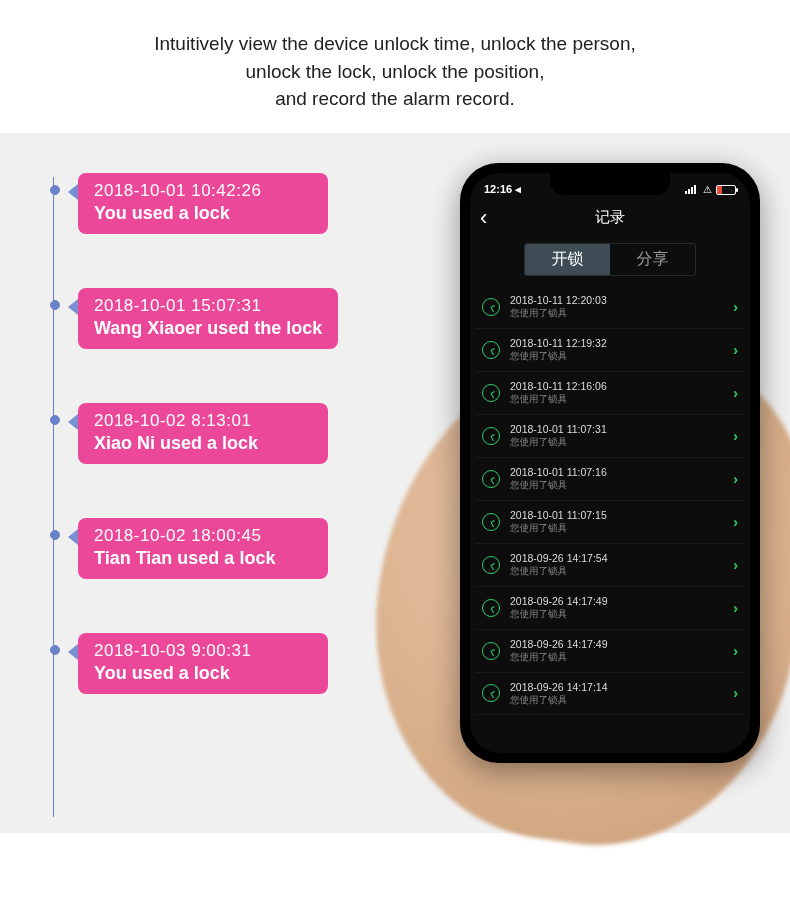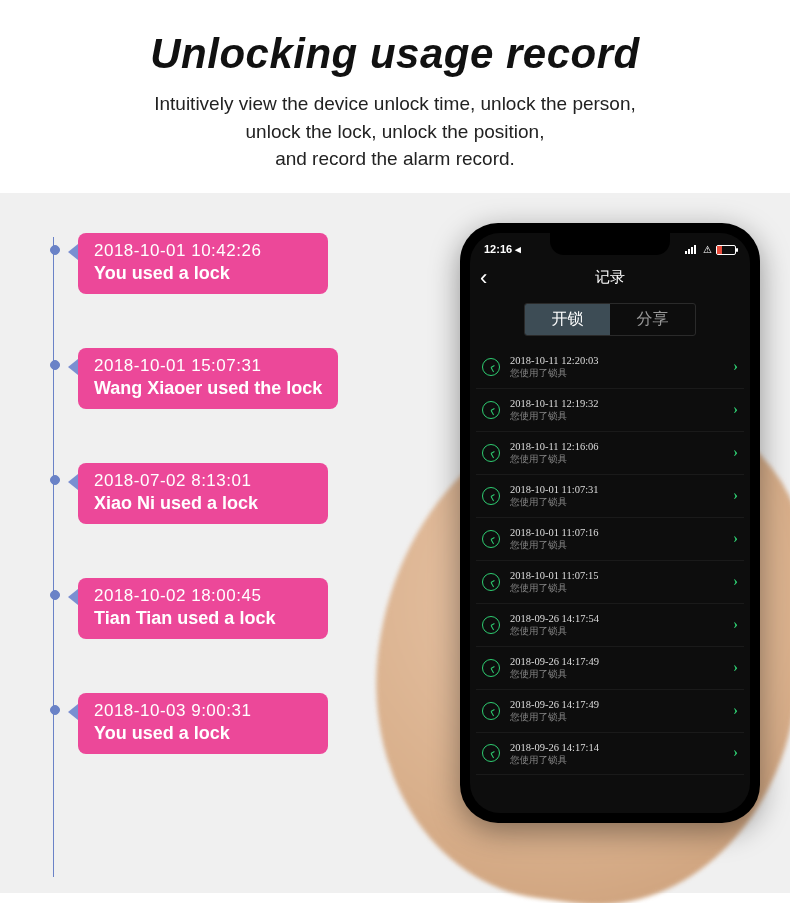--- a/index.html
+++ b/index.html
@@ -32,35 +32,34 @@
 .batt{width:18px;height:8px;border:1px solid #fff;border-radius:2px;position:relative;}
 .batt::after{content:"";position:absolute;right:-3px;top:2px;width:2px;height:4px;background:#fff;border-radius:1px;}
 .batt-fill{width:25%;height:100%;background:#e74c3c;}
 .titlebar{display:flex;align-items:center;justify-content:center;position:relative;height:34px;color:#fff;}
 .back{position:absolute;left:10px;font-size:22px;line-height:1;color:#fff;}
 .titlebar .t{font-size:15px;}
 .seg{display:flex;margin:8px auto 10px;width:170px;border:1px solid #2a2a2a;border-radius:3px;overflow:hidden;font-size:16px;}
 .seg div{flex:1;text-align:center;padding:5px 0;color:#999;}
 .seg .active{background:#3d4c55;color:#fff;}
 .list{padding:0 6px;}
-.row{display:flex;align-items:center;padding:8px 6px;border-bottom:1px solid #1a1a1a;font-family:Liberation Serif, serif;}
+.row{display:flex;align-items:center;padding:8px 6px;border-bottom:1px solid #1a1a1a;}
 .clk{width:16px;height:16px;border:1.4px solid #2ecc71;border-radius:50%;margin-right:10px;position:relative;flex-shrink:0;}
 .clk::before{content:"";position:absolute;left:50%;top:50%;width:4px;height:1.2px;background:#2ecc71;transform-origin:left;transform:rotate(-30deg);}
 .clk::after{content:"";position:absolute;left:50%;top:50%;width:5px;height:1.2px;background:#2ecc71;transform-origin:left;transform:rotate(60deg);}
 .rc{flex:1;min-width:0;}
 .rt{color:#ddd;font-size:10.5px;line-height:1.3;}
 .rm{color:#888;font-size:9.5px;line-height:1.3;}
 .chev{color:#2ecc71;font-size:14px;font-weight:bold;}
 </style>
 </head>
 <body>
 <div class="page">
 
 <div class="hdr">
-  <h1>Unlocking usage record</h1>
   <p>
     <span>Intuitively view the device unlock time, unlock the person,</span><br>
     <span>unlock the lock, unlock the position,</span><br>
     <span>and record the alarm record.</span>
   </p>
 </div>
 
 <div class="lower">
 
   <div class="timeline">
@@ -76,21 +75,21 @@
     <div style="position:relative;">
       <span class="dot" style="top:12px;"></span>
       <div class="bubble">
         <div class="ts">2018-10-01  15:07:31</div>
         <div class="msg">Wang Xiaoer used the lock</div>
       </div>
     </div>
     <div style="position:relative;">
       <span class="dot" style="top:12px;"></span>
       <div class="bubble">
-        <div class="ts">2018-07-02  8:13:01</div>
+        <div class="ts">2018-10-02  8:13:01</div>
         <div class="msg">Xiao Ni used a lock</div>
       </div>
     </div>
     <div style="position:relative;">
       <span class="dot" style="top:12px;"></span>
       <div class="bubble">
         <div class="ts">2018-10-02  18:00:45</div>
         <div class="msg">Tian Tian used a lock</div>
       </div>
     </div>

